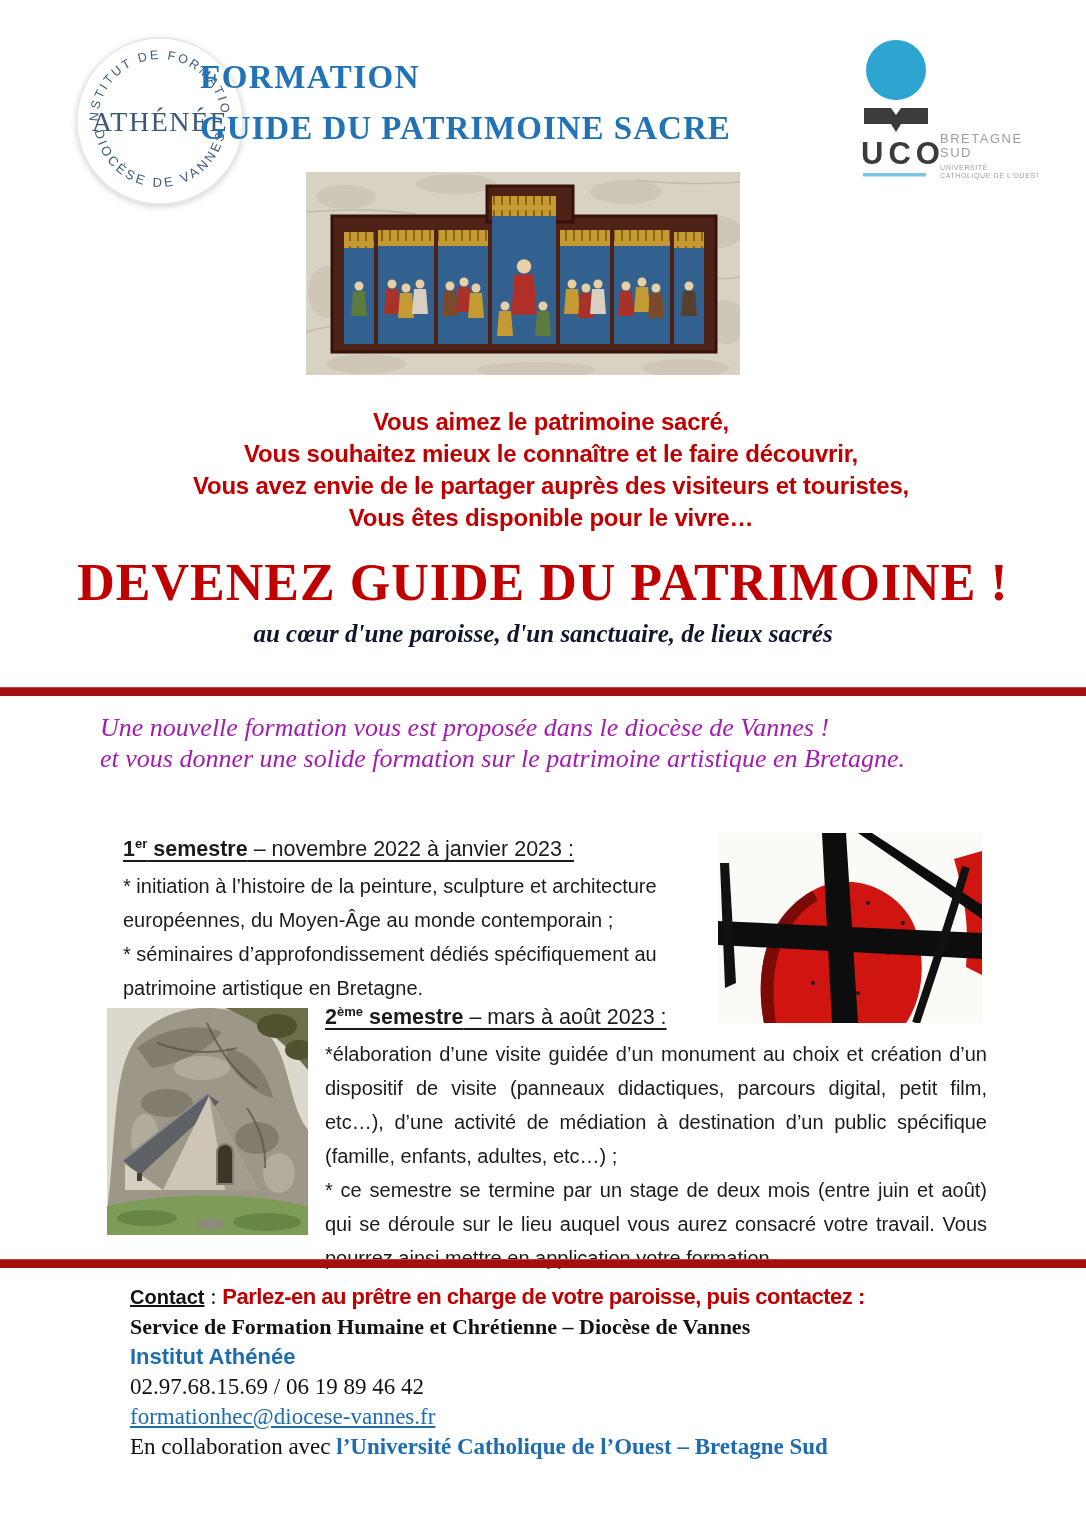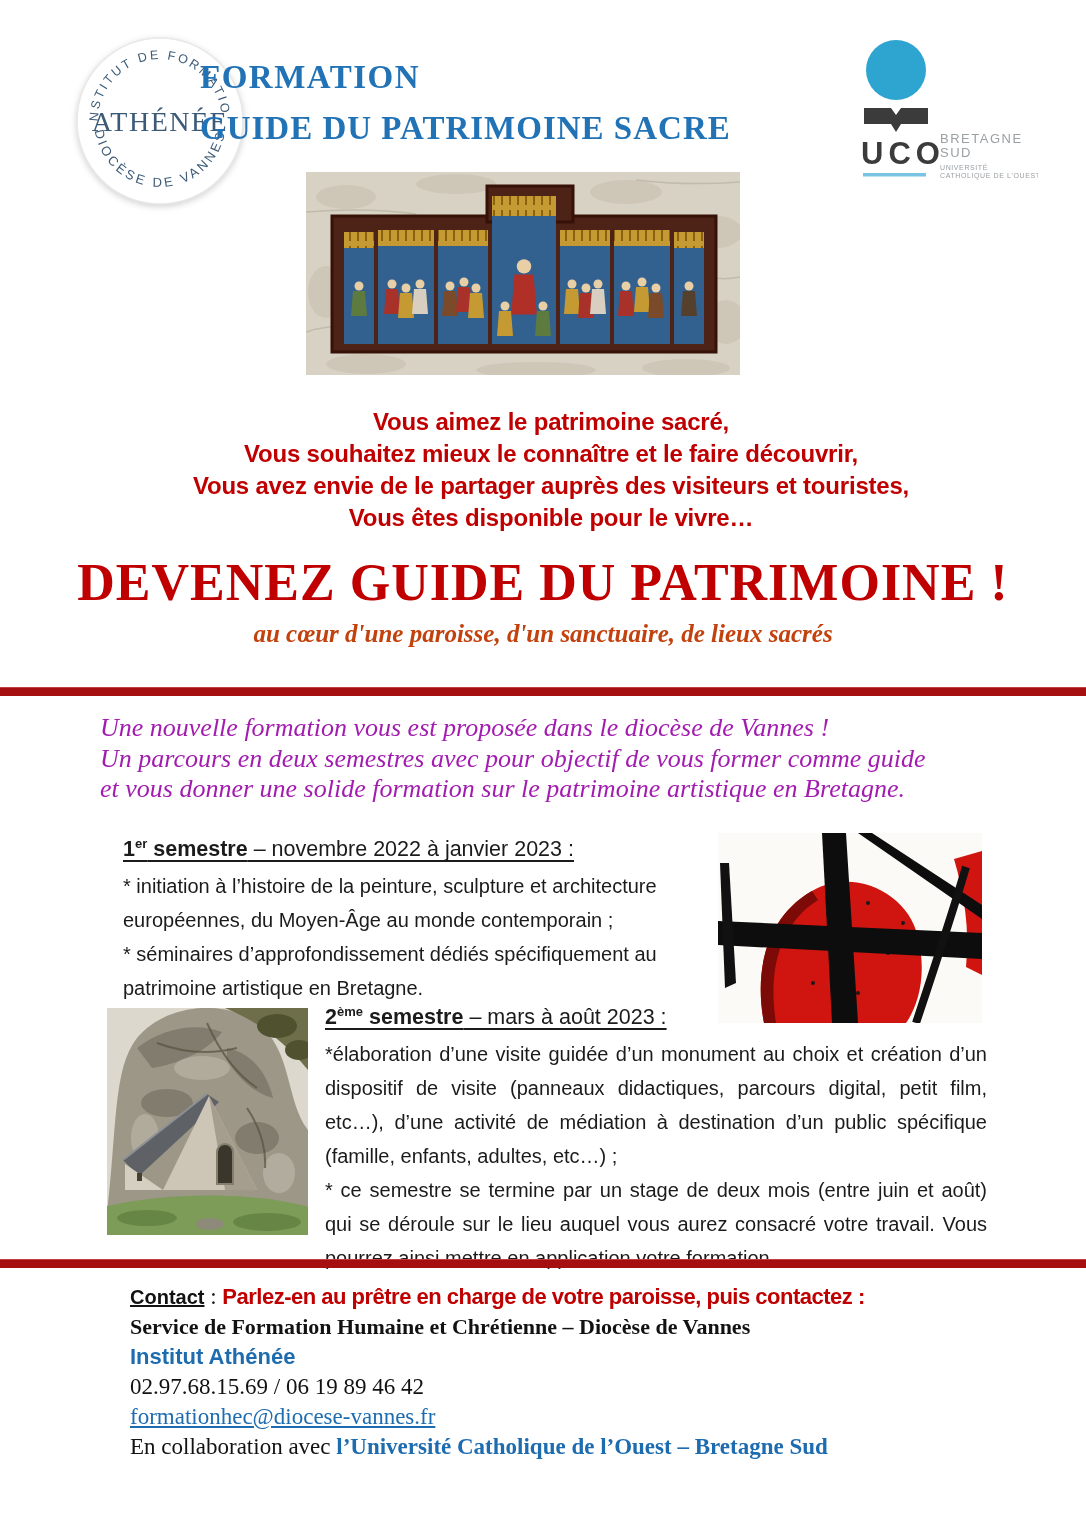--- a/index.html
+++ b/index.html
@@ -23,21 +23,21 @@
   .chapel{left:107px;top:1008px;width:201px;height:227px;}
 
   
   .intro{position:absolute;left:0;top:406px;width:1086px;text-align:center;color:#c00000;
          font-family:"Liberation Sans",sans-serif;font-weight:bold;font-size:24px;
          line-height:32px;letter-spacing:-0.2px;padding-left:8px;}
   .headline{position:absolute;left:0;top:552px;width:1086px;margin:0;text-align:center;
             color:#c00000;font-family:"Liberation Serif",serif;font-weight:700;
             font-size:52px;line-height:62px;letter-spacing:1px;}
   .subheadline{position:absolute;left:0;top:620px;width:1086px;text-align:center;
-               color:#c2410c;font-style:italic;font-weight:bold;font-size:25px;}
+               color:#0f172a;font-style:italic;font-weight:bold;font-size:25px;}
 
   .rule{position:absolute;left:0;width:1086px;height:8px;background:#a50f0f;
         border-top:1px solid #c24040;}
   .rule1{top:687px;}
   .rule2{top:1259px;}
 
   
   .presentation{position:absolute;left:100px;top:713px;width:930px;color:#a21caf;
                 font-size:26px;line-height:30.5px;font-style:italic;}
 
@@ -184,21 +184,20 @@
     <div>Vous êtes disponible pour le vivre…</div>
   </div>
 
   <h1 class="headline">DEVENEZ GUIDE DU PATRIMOINE !</h1>
   <div class="subheadline">au cœur d'une paroisse, d'un sanctuaire, de lieux sacrés</div>
 
   <div class="rule rule1"></div>
 
   <div class="presentation">
     <div>Une nouvelle formation vous est proposée dans le diocèse de Vannes !</div>
-    <div>Un parcours en deux semestres avec pour objectif de vous former comme guide</div>
     <div>et vous donner une solide formation sur le patrimoine artistique en Bretagne.</div>
   </div>
 
   <section class="sem sem1">
     <h3 class="sem-title"><span class="b">1</span><sup>er</sup><span class="b"> semestre</span><span> – novembre 2022 à janvier 2023 :</span></h3>
     <p>* initiation à l’histoire de la peinture, sculpture et architecture européennes, du Moyen-Âge au monde contemporain ;</p>
     <p>* séminaires d’approfondissement dédiés spécifiquement au patrimoine artistique en Bretagne.</p>
   </section>
 
   <div class="photo stained" title="Vitrail rouge et noir">

